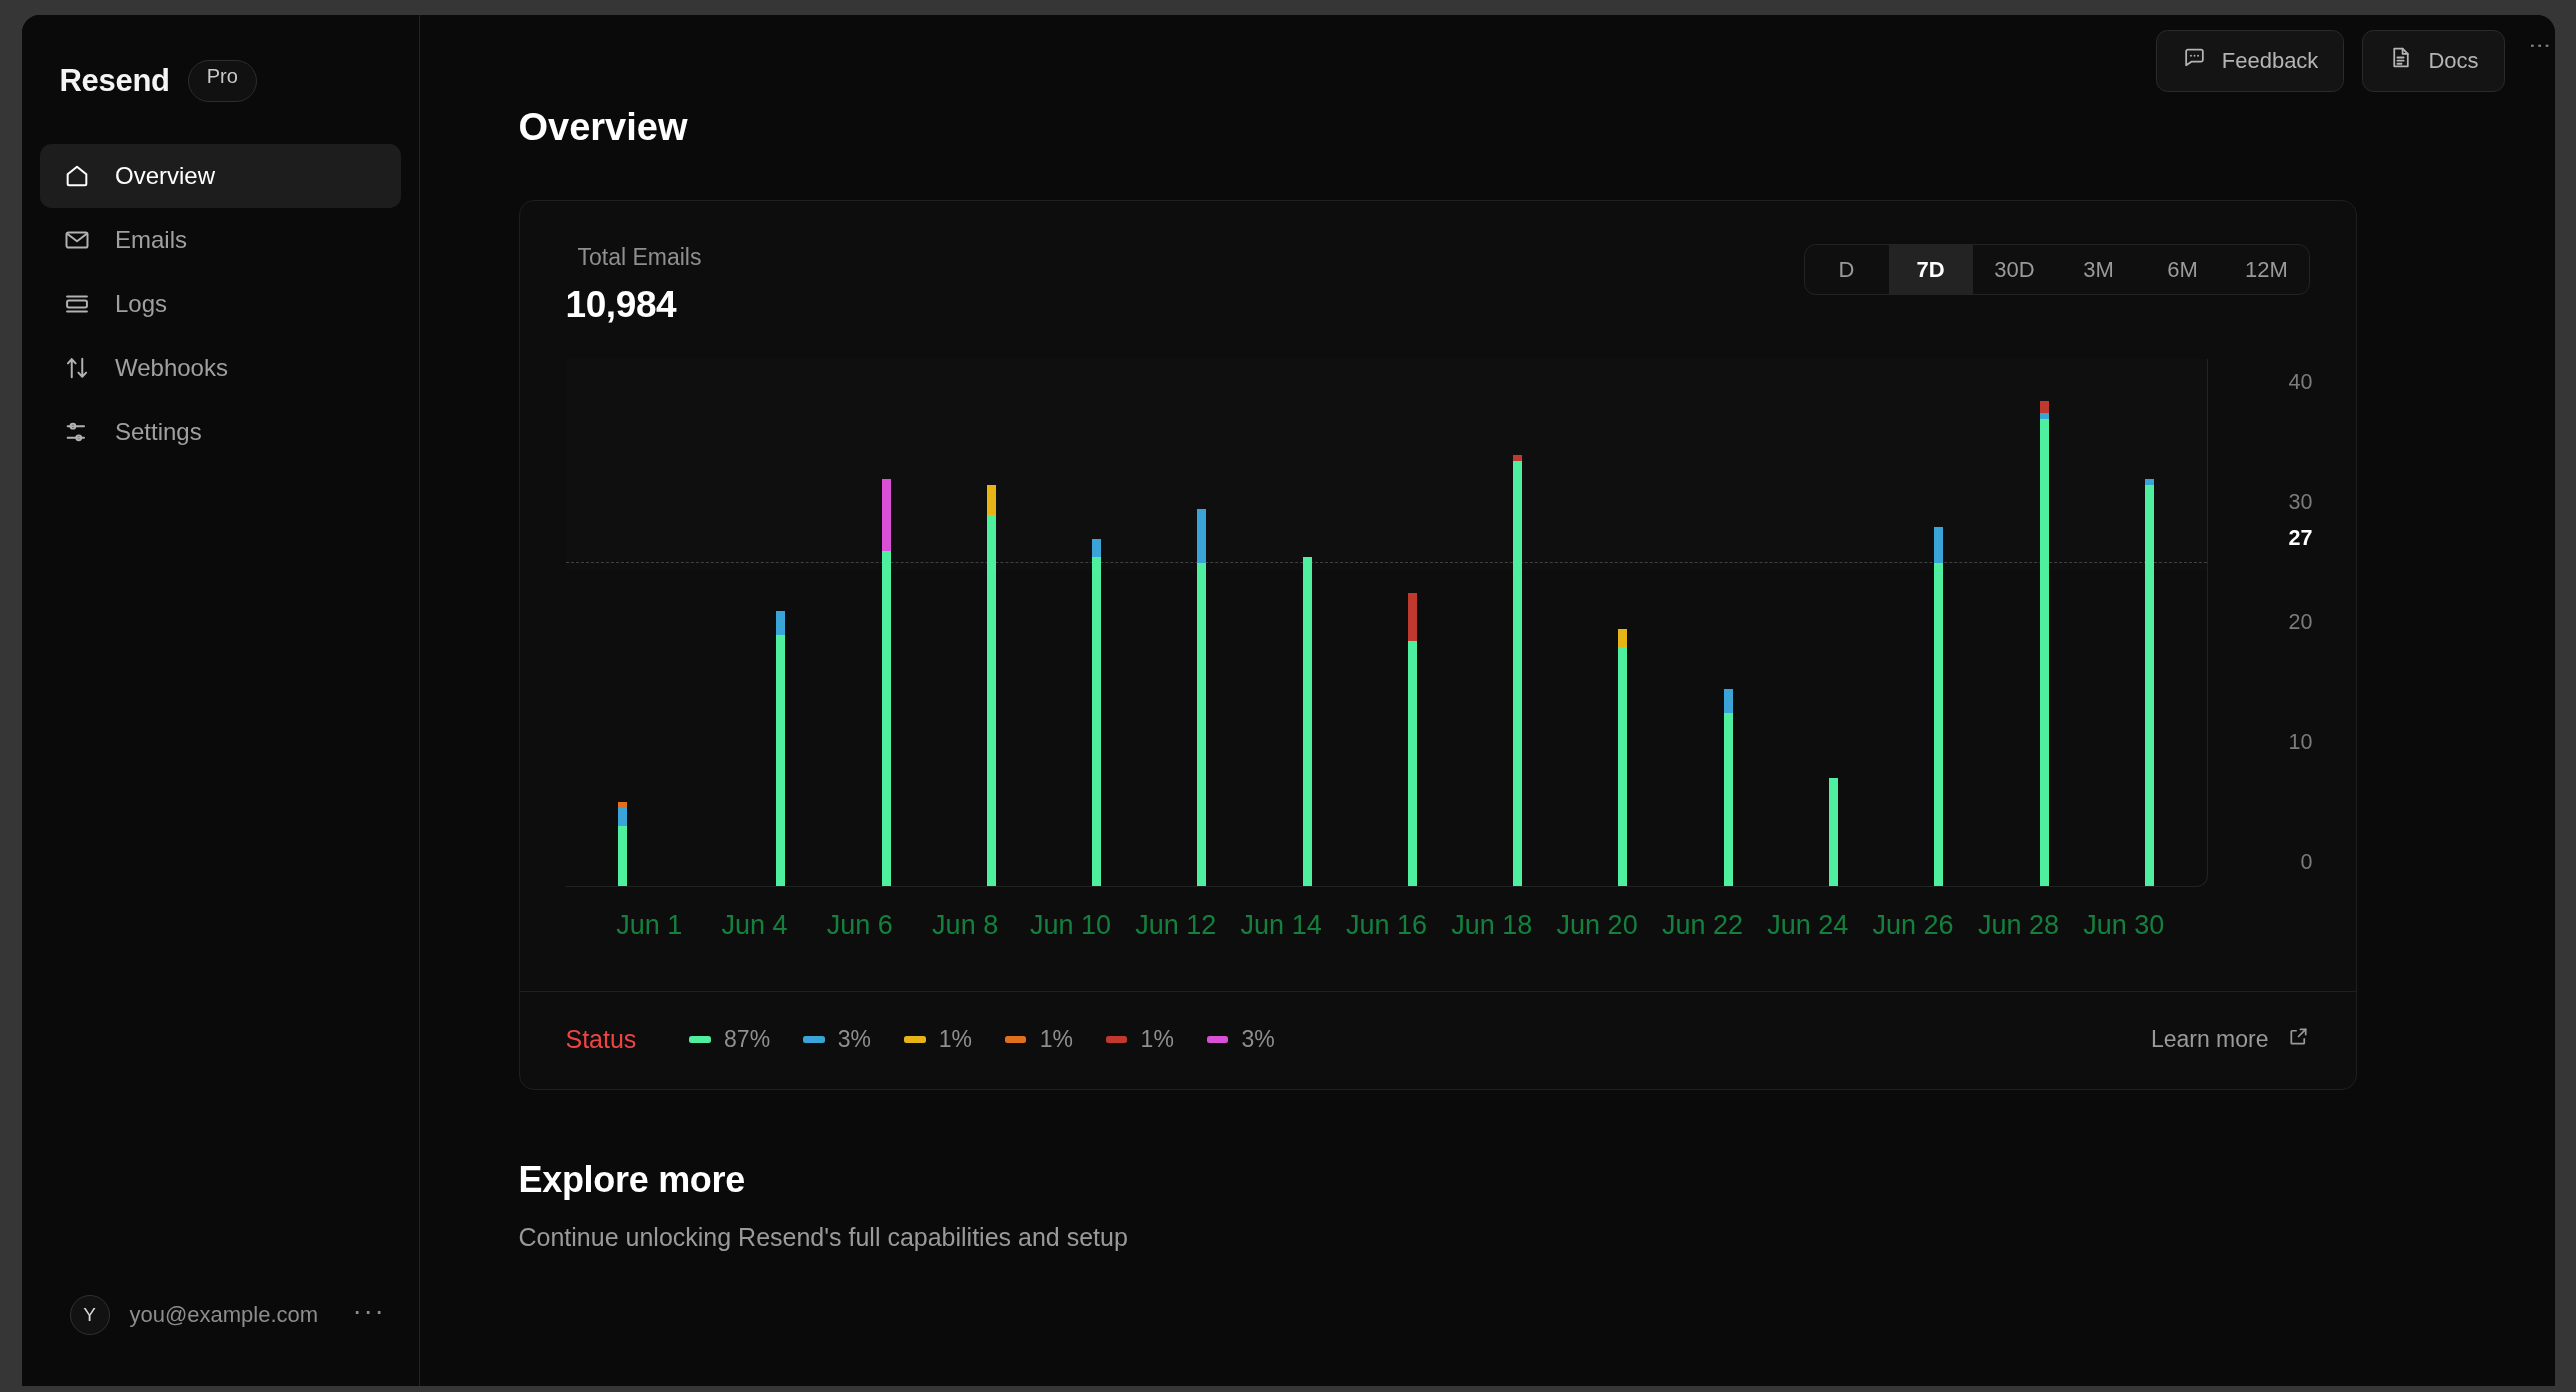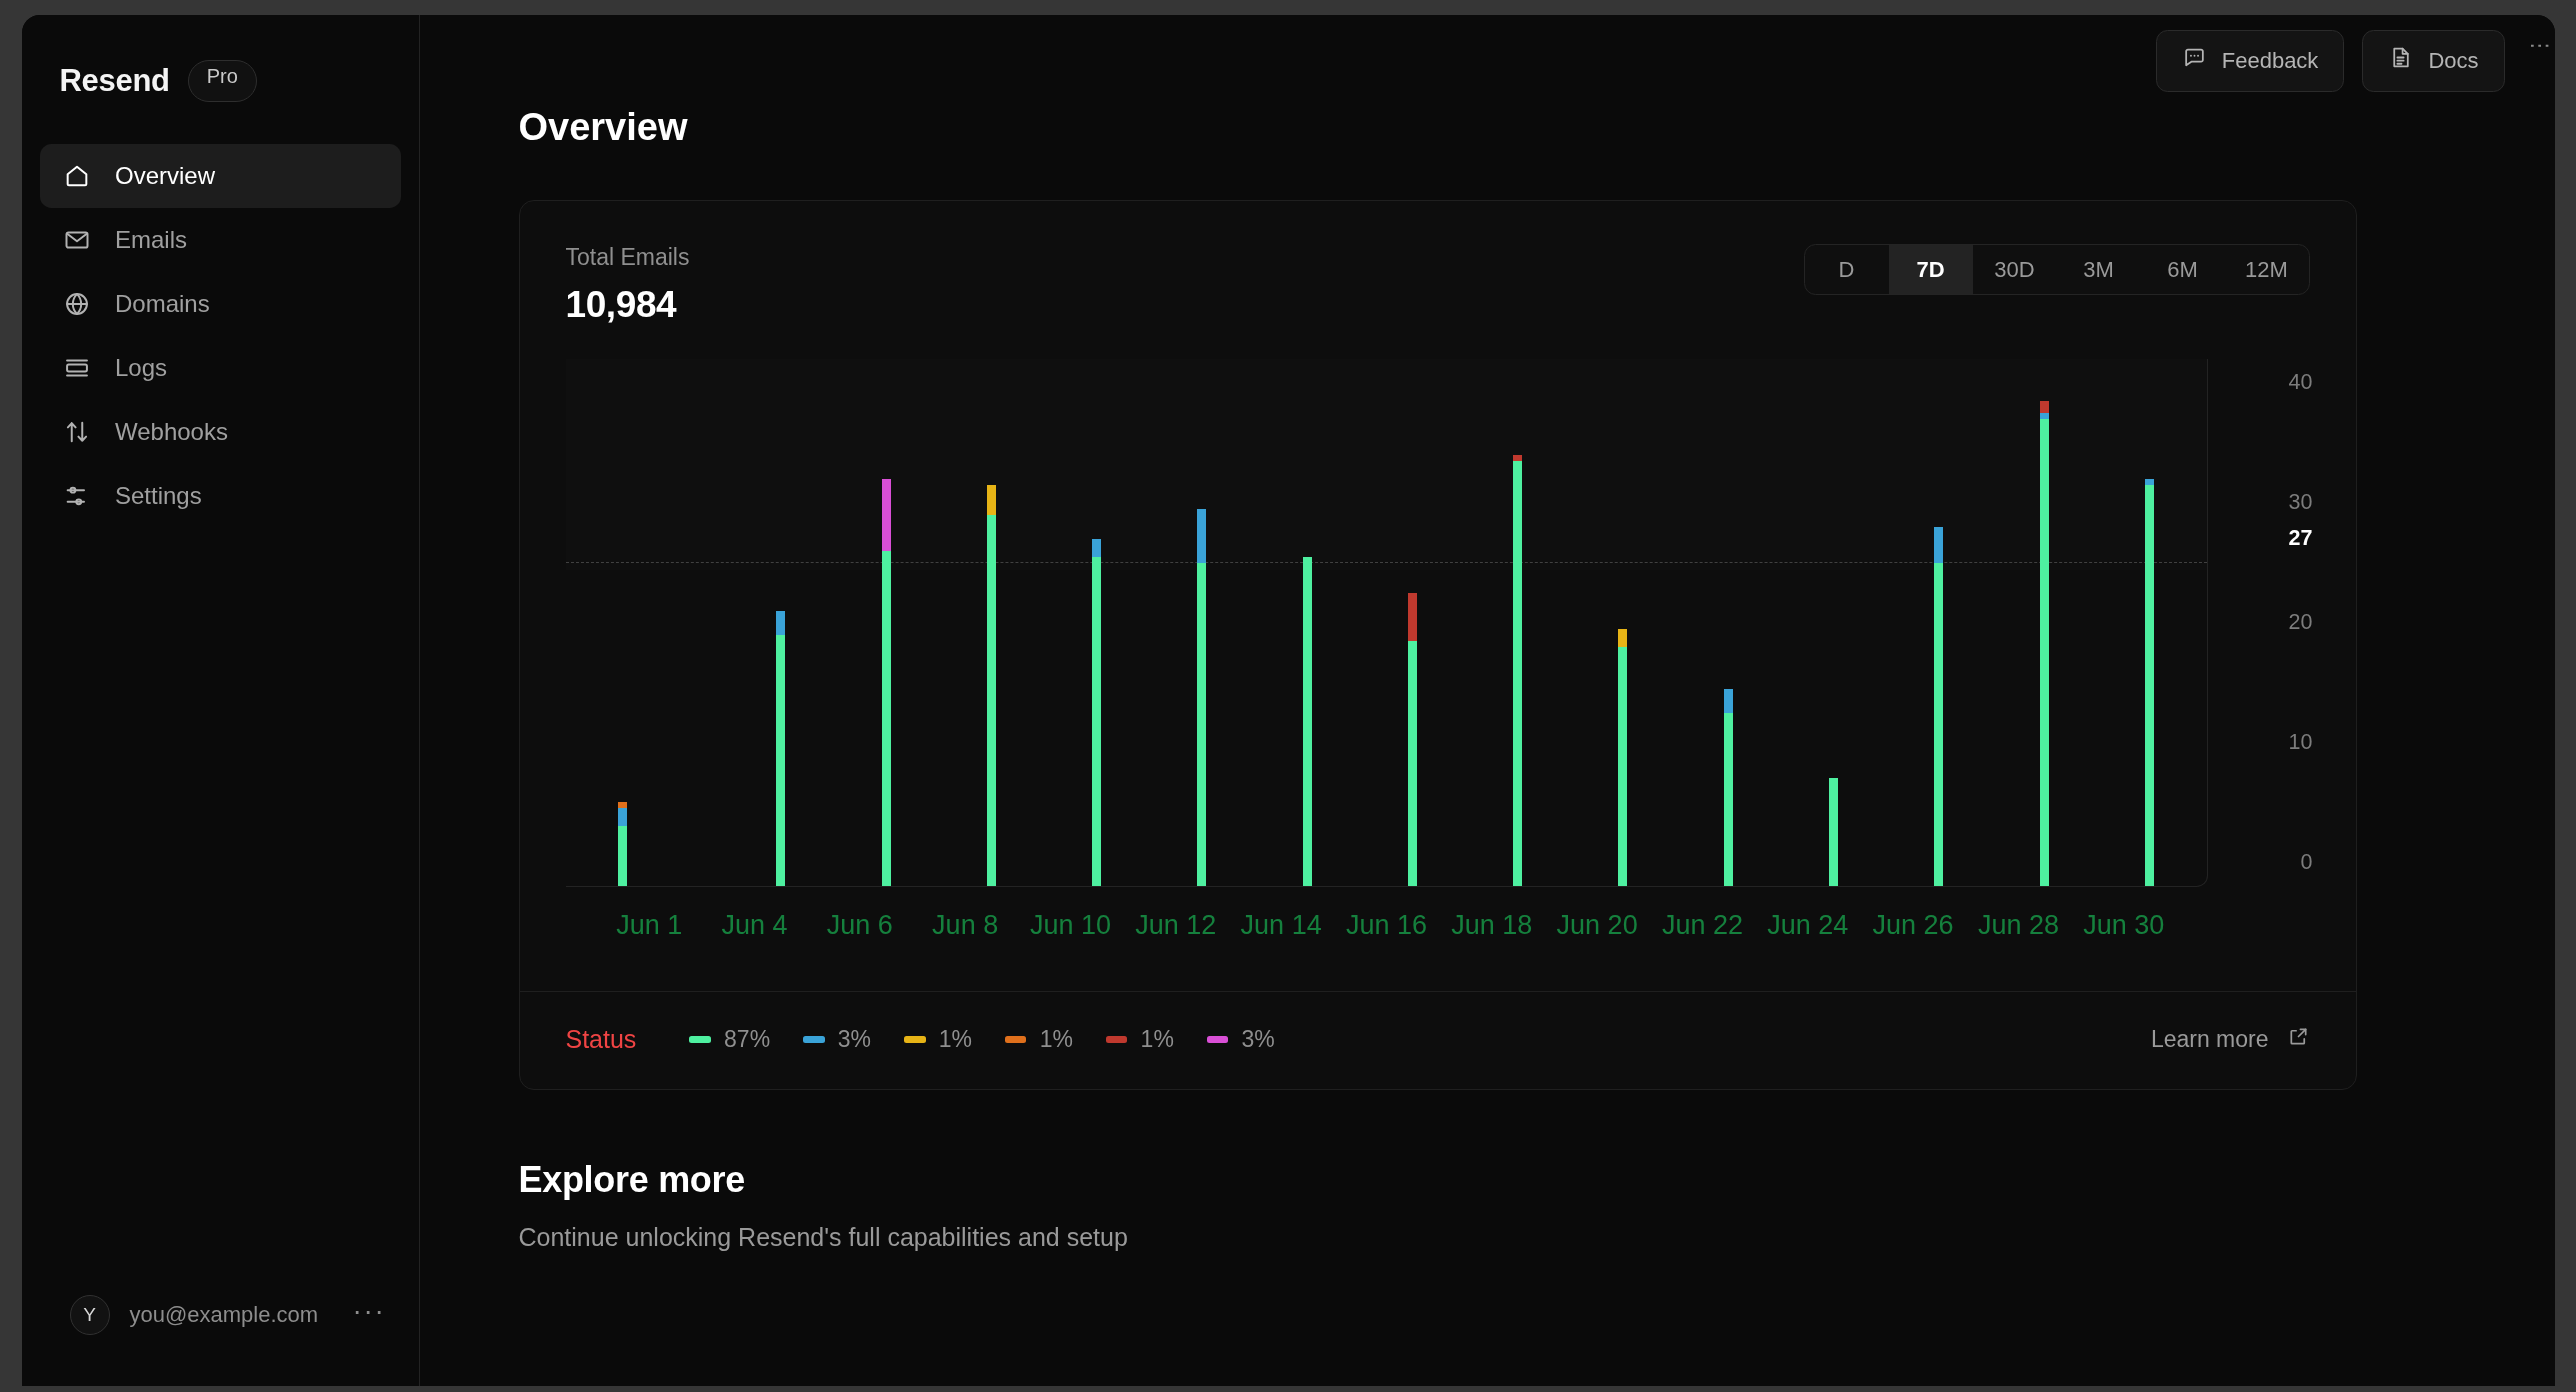--- a/index.html
+++ b/index.html
@@ -97,21 +97,21 @@
     margin:51px 99px 0 499px;
     margin-left:0;
     background:#0d0d0d;
     border:0.8px solid #1f1f1f;
     border-radius:15px;
   }
   .card-head {
     display:flex; align-items:flex-start; justify-content:space-between;
     padding:43px 46px 0 46px;
   }
-  .metric-label { font-size:23px; color:#8f8f8f; }
+  .metric-label { font-size:23px; color:#8f8f8f;margin-left:12px; }
   .metric-value { font-size:37px; font-weight:700; color:#fff; margin-top:13.2px; letter-spacing:-0.4px;}
 
   .range {
     display:flex; align-items:center;
     border:0.8px solid #242424; border-radius:11.6px;
     background:#0f0f0f; overflow:hidden;
     height:51px;
   }
   .range-btn {
     min-width:84px; height:100%;
@@ -208,29 +208,20 @@
       <div class="nav-item">
         <span class="nav-icon">
           <svg viewBox="0 0 24 24">
               <rect x="3" y="5.5" width="18" height="13" rx="1.6"></rect>
               <path d="m3.6 6.6 8.4 6.4 8.4-6.4"></path>
             </svg>
         </span>
         <span>Emails</span>
       </div>
 
-      <div class="nav-item">
-        <span class="nav-icon">
-          <svg viewBox="0 0 24 24">
-              <circle cx="12" cy="12" r="8.5"></circle>
-              <path d="M3.5 12h17M12 3.5c2.4 2.4 3.6 5.4 3.6 8.5s-1.2 6.1-3.6 8.5c-2.4-2.4-3.6-5.4-3.6-8.5S9.6 5.9 12 3.5z"></path>
-            </svg>
-        </span>
-        <span>Domains</span>
-      </div>
 
       <div class="nav-item">
         <span class="nav-icon">
           <svg viewBox="0 0 24 24">
               <path d="M3.5 5.5h17"></path>
               <rect x="3.5" y="9" width="17" height="6" rx="1.4"></rect>
               <path d="M3.5 18.5h17"></path>
             </svg>
         </span>
         <span>Logs</span>

